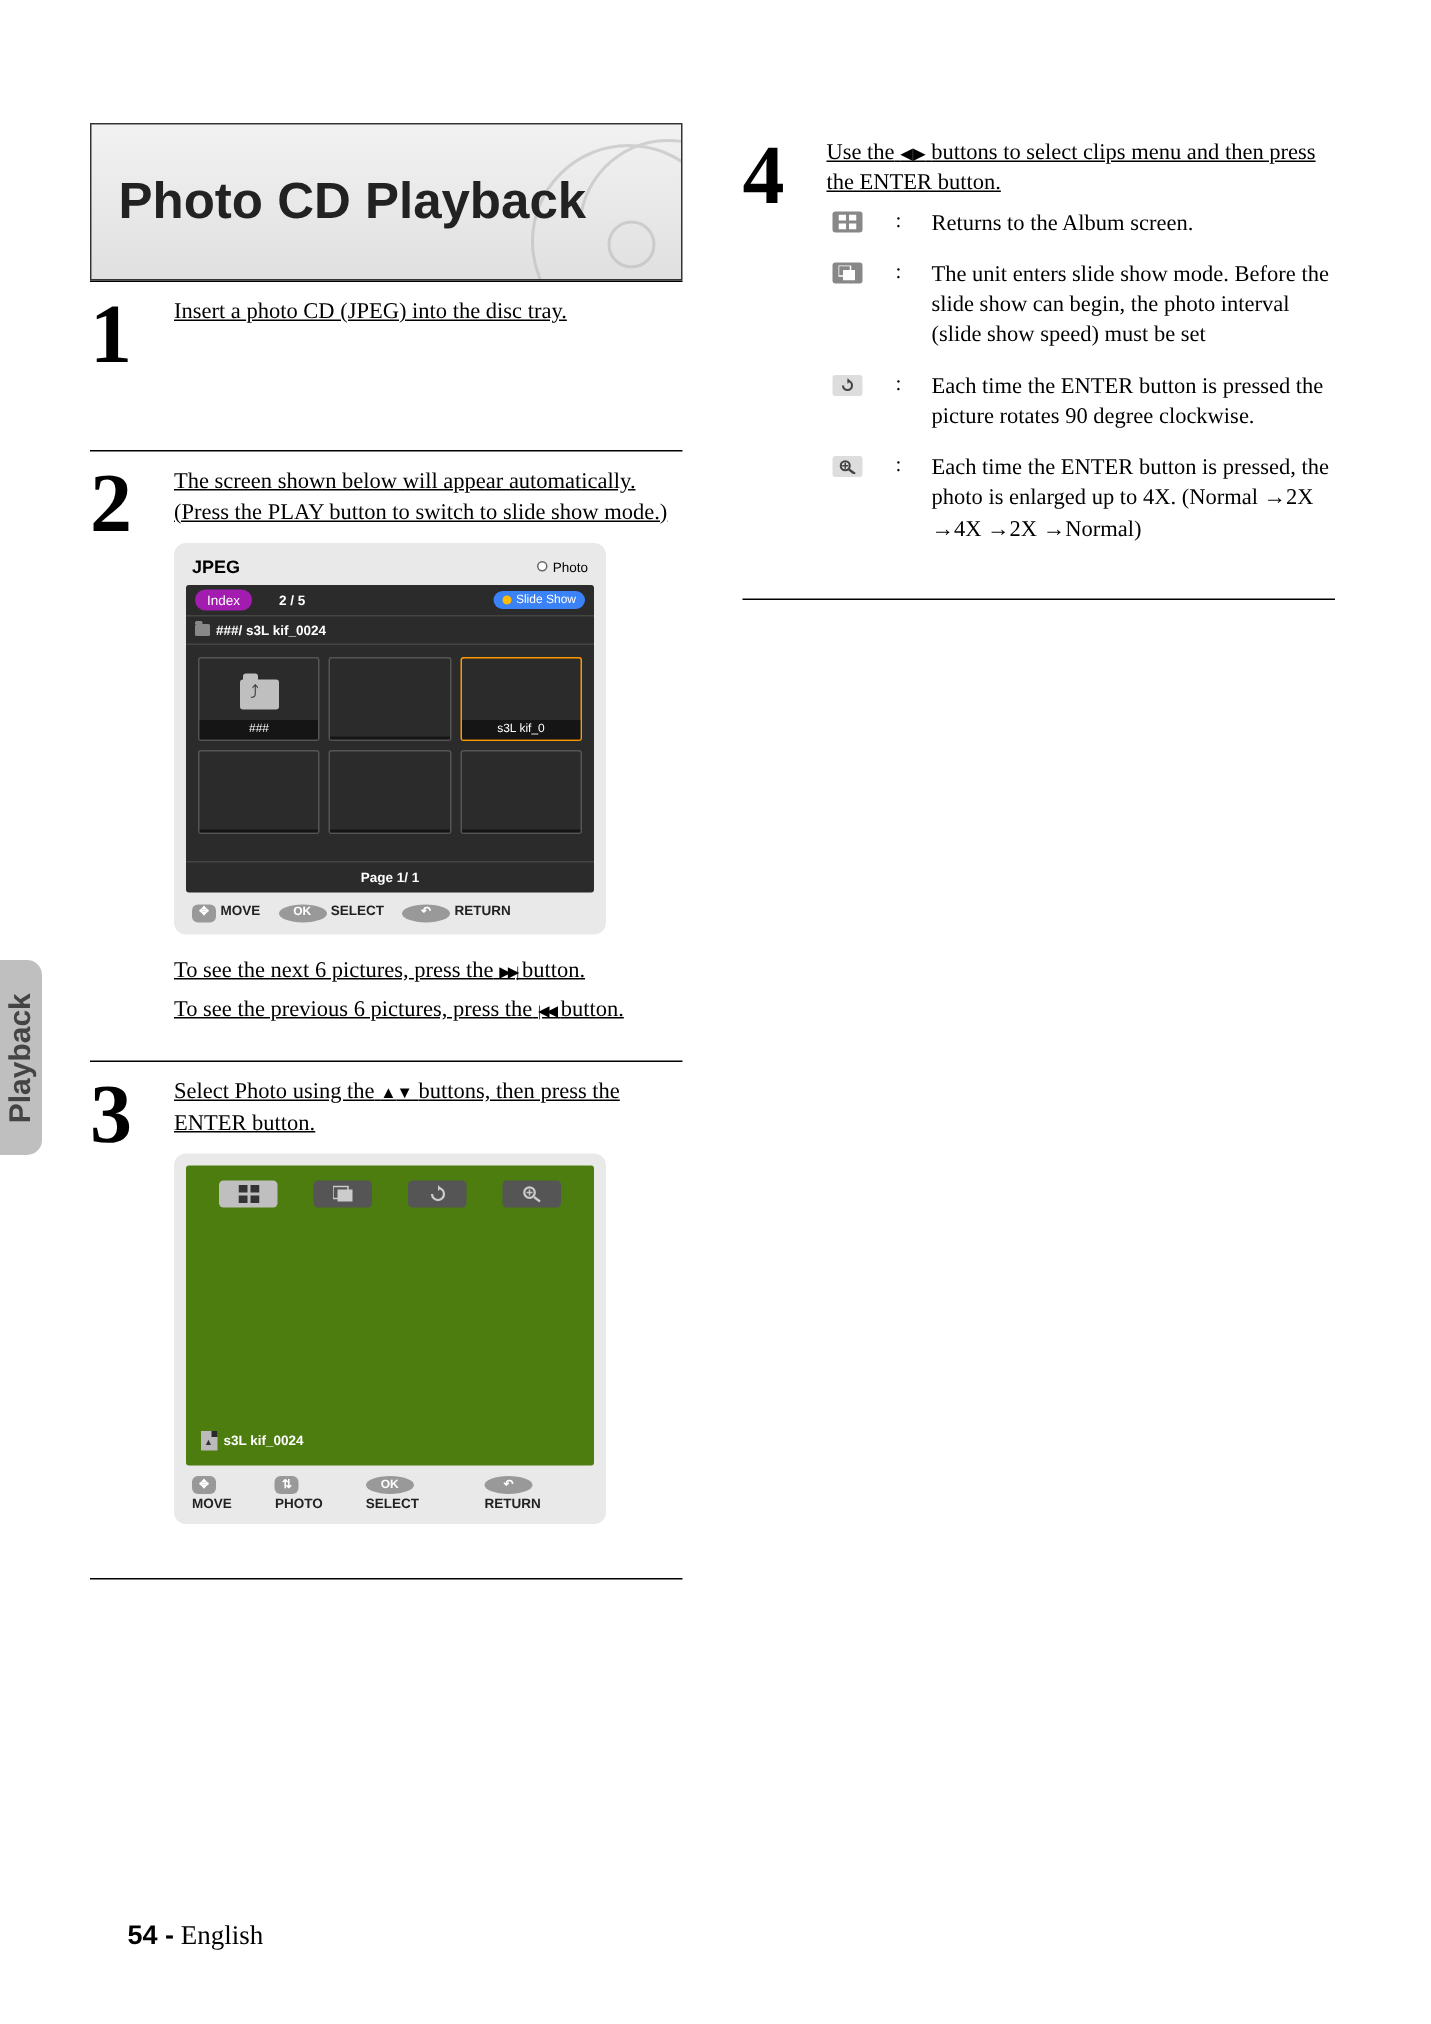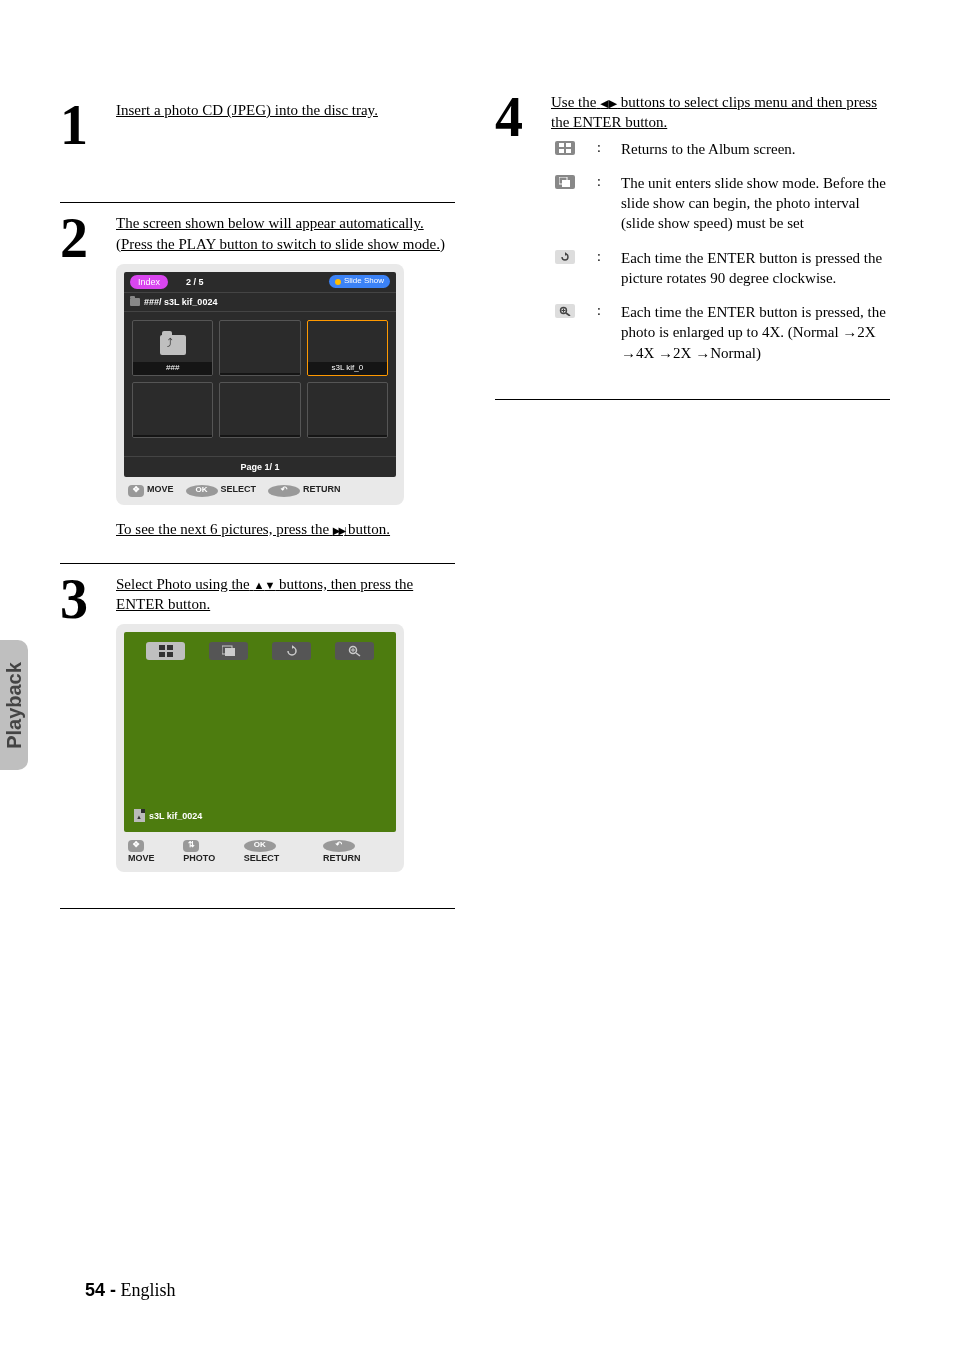--- a/index.html
+++ b/index.html
@@ -127,21 +127,21 @@
     border-radius: 2px;
   }
   .ss-index-row {
     display: flex;
     align-items: center;
     padding: 3px 6px;
     border-bottom: 1px solid #444;
     gap: 18px;
   }
   .ss-btn {
-    background: #d946ef;
+    background: #a21caf;
     border-radius: 9px;
     padding: 1px 8px;
     font-size: 9px;
     color: #fff;
   }
   .ss-slide-btn {
     margin-left: auto;
     background: #3b82f6;
     border-radius: 9px;
     padding: 1px 6px;
@@ -320,35 +320,46 @@
 </style>
 </head>
 <body>
 
 <div class="page">
 
   <div class="cols">
 
     <div class="col col-left">
 
+      <div class="title-panel">
+        <h1>Photo CD Playback</h1>
+        <div class="title-disc"></div>
+      </div>
 
       <div class="step">
         <div class="step-num">1</div>
         <div class="step-body">
           <p>Insert a photo CD (JPEG) into the disc tray.</p>
           <div class="gap-large"></div>
         </div>
       </div>
 
       <div class="step">
         <div class="step-num">2</div>
         <div class="step-body">
           <p>The screen shown below will appear automatically. (Press the PLAY button to switch to slide show mode.)</p>
 
           <div class="ss">
+            <div class="ss-title-row">
+              <span>JPEG</span>
+              <span class="right">
+                  <span class="status-dot"></span>
+                  <span>Photo</span>
+                </span>
+            </div>
             <div class="ss-dark">
               <div class="ss-index-row">
                 <span class="ss-btn">Index</span>
                 <span style="font-weight:bold;">2 /     5</span>
                 <span class="ss-slide-btn">
                     <span>Slide Show</span>
                   </span>
               </div>
               <div class="ss-path-row">
                 <span class="folder-mini"></span>
@@ -382,20 +393,25 @@
               <span><span class="key round">OK</span><span>SELECT</span></span>
               <span><span class="key round">↶</span><span>RETURN</span></span>
             </div>
           </div>
 
           <p>
             <span>To see the next 6 pictures, press the</span>
             <span class="skip-next"></span>
             <span>button.</span>
           </p>
+          <p>
+            <span>To see the previous 6 pictures, press the</span>
+            <span class="skip-prev"></span>
+            <span>button.</span>
+          </p>
         </div>
       </div>
 
       <div class="step">
         <div class="step-num">3</div>
         <div class="step-body">
           <p>
             <span>Select Photo using the</span>
             <span class="tri-u"></span><span class="tri-d"></span>
             <span>buttons, then press the ENTER button.</span>

